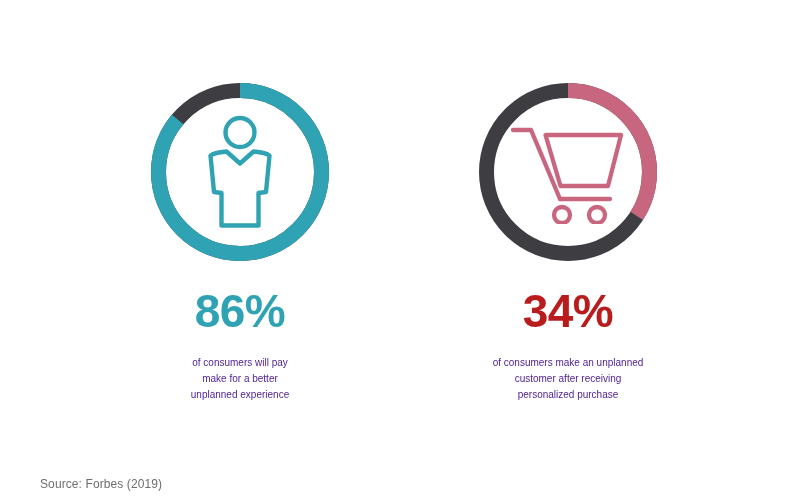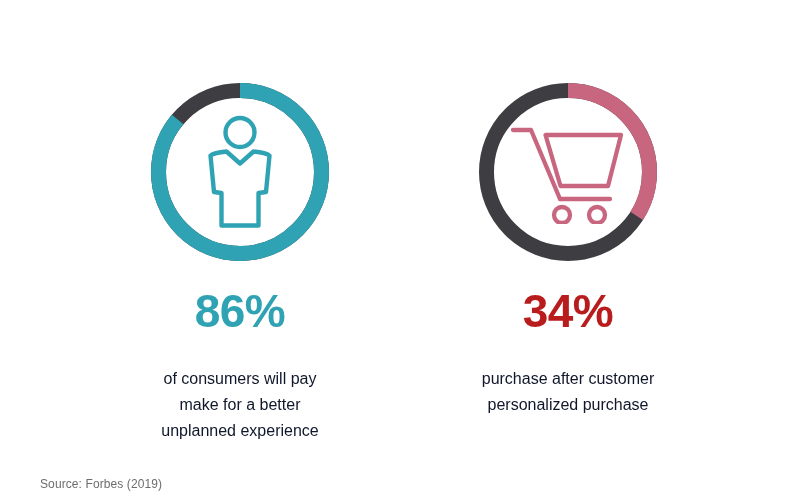--- a/index.html
+++ b/index.html
@@ -58,24 +58,24 @@
     font-size: 46px;
     font-weight: bold;
     line-height: 1;
     margin-top: 24px;
     letter-spacing: -0.5px;
   }
   #pct-left  { color: #2FA3B3; }
   #pct-right { color: #b91c1c; }
 
   .caption {
-    margin-top: 32px;
-    font-size: 16px;
+    margin-top: 21px;
+    font-size: 10px;
     line-height: 1.62;
-    color: #0f172a;
+    color: #4c1d95;
   }
   .caption-line { display: block; }
 
   #source-note {
     position: absolute;
     left: 40px;
     top: 477px;
     font-size: 12px;
     color: #6d6d6d;
     letter-spacing: 0.1px;
@@ -147,20 +147,21 @@
             <circle cx="53" cy="95" r="8"></circle>
             <circle cx="88" cy="95" r="8"></circle>
           </g>
         </svg>
       </div>
     </div>
 
     <div class="pct" id="pct-right">34%</div>
 
     <div class="caption">
-      <span class="caption-line">purchase after customer</span>
+      <span class="caption-line">of consumers make an unplanned</span>
+      <span class="caption-line">customer after receiving</span>
       <span class="caption-line">personalized purchase</span>
     </div>
   </div>
 
   <div id="source-note">Source: Forbes (2019)</div>
 
 </div>
 
 </body></html>

